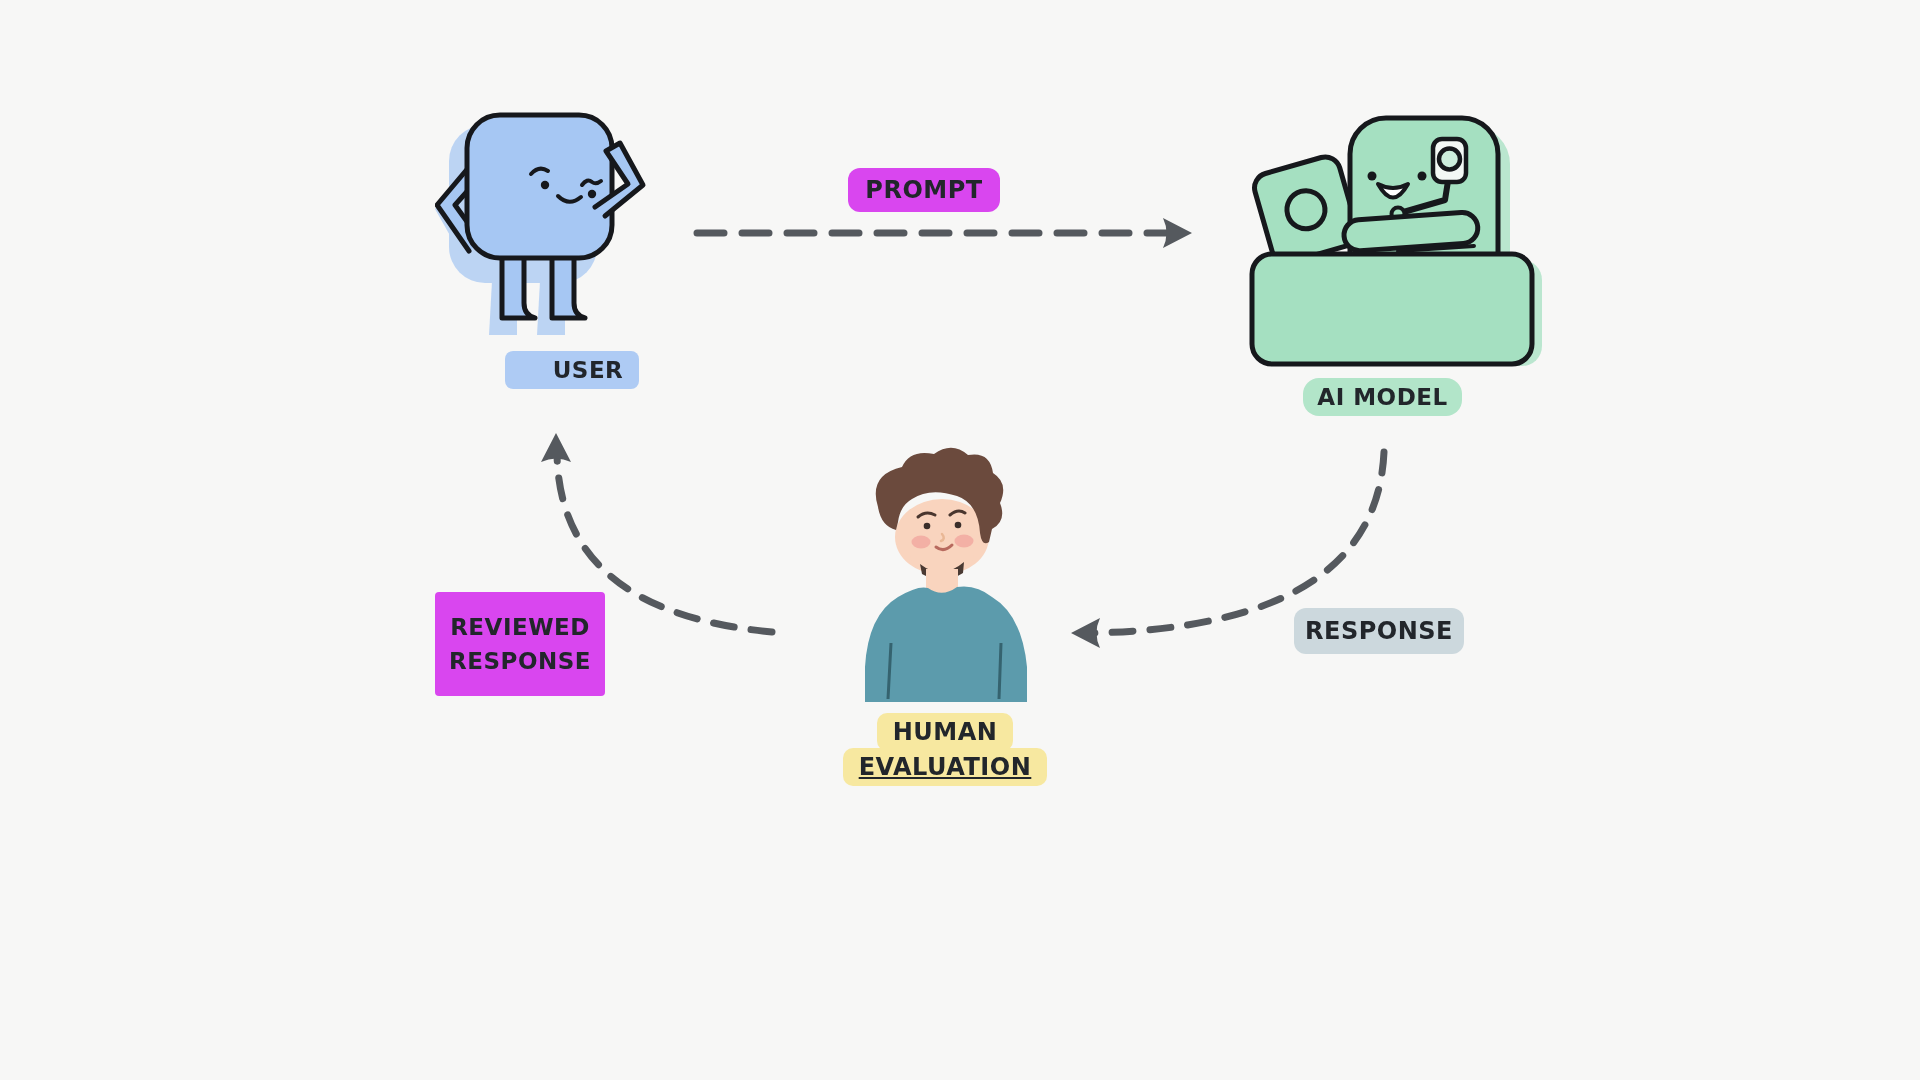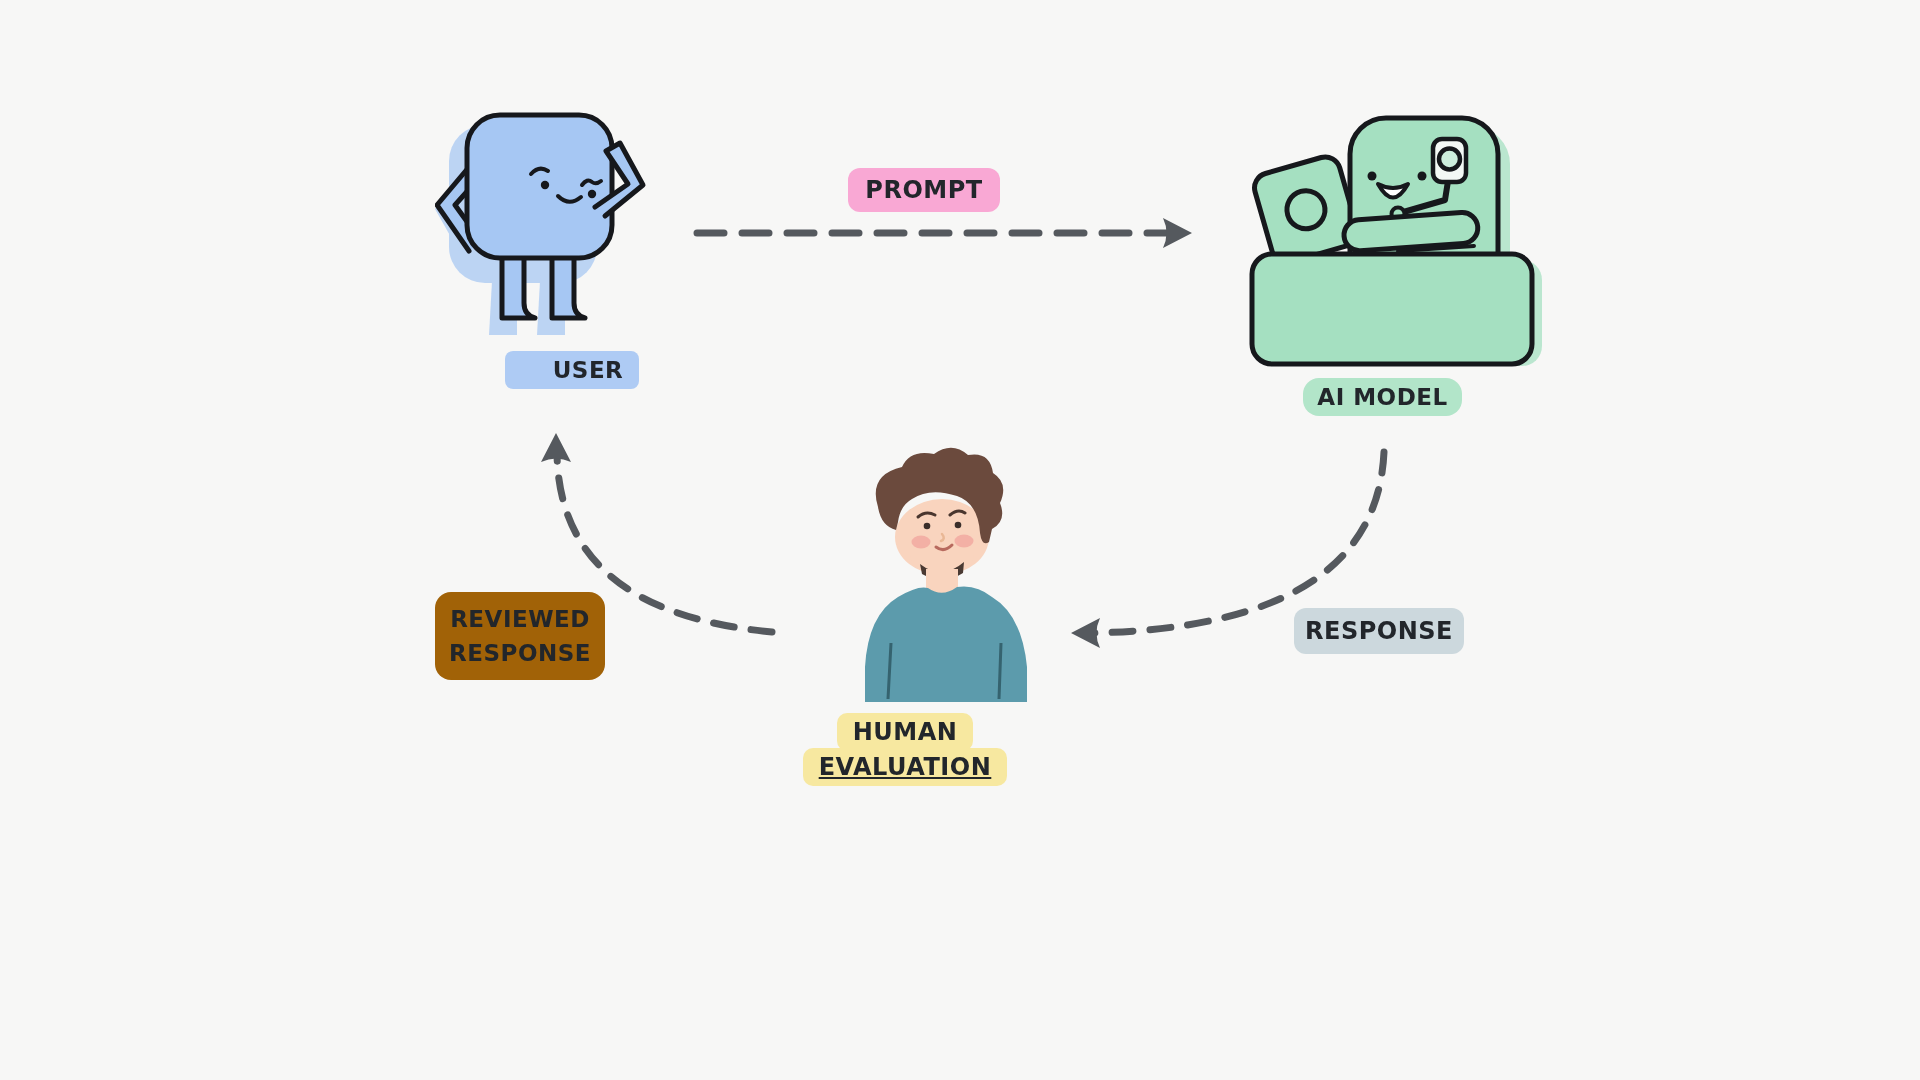--- a/index.html
+++ b/index.html
@@ -11,26 +11,26 @@
   .canvas{position:absolute;inset:0;}
   .figure{position:absolute;z-index:1;}
   .badge{
     position:absolute;z-index:3;
     display:flex;align-items:center;justify-content:center;
     font-weight:700;color:#22262b;letter-spacing:.5px;
     border-radius:10px;text-align:center;
   }
   .badge-user{left:505px;top:351px;width:102px;height:38px;background:#aecbf4;font-size:23px;border-radius:8px;padding-left:32px;}
   .badge-ai{left:1303px;top:378px;width:159px;height:38px;background:#b2e5c9;font-size:23px;border-radius:16px;}
-  .badge-prompt{left:848px;top:168px;width:152px;height:44px;background:#f9a8d4;font-size:24px;border-radius:12px;}
+  .badge-prompt{left:848px;top:168px;width:152px;height:44px;background:#d946ef;font-size:24px;border-radius:12px;}
   .badge-response{left:1294px;top:608px;width:170px;height:46px;background:#ccd8dd;font-size:24px;border-radius:12px;}
-  .badge-reviewed{left:435px;top:592px;width:170px;height:88px;background:#a16207;font-size:23px;line-height:34px;flex-direction:column;border-radius:16px;}
+  .badge-reviewed{left:435px;top:592px;width:170px;height:104px;background:#d946ef;font-size:23px;line-height:34px;flex-direction:column;border-radius:4px;}
   .badge-reviewed span{display:block;}
   .human-eval{
-    position:absolute;z-index:3;left:760px;top:713px;width:290px;
+    position:absolute;z-index:3;left:800px;top:713px;width:290px;
     display:flex;flex-direction:column;align-items:center;
   }
   .hl-line{
     background:#f7e8a0;color:#22262b;font-weight:700;font-size:24px;letter-spacing:.5px;
     border-radius:10px;padding:5px 16px;
   }
   .hl-line2{margin-top:-3px;text-decoration:underline;}
   .arrows{position:absolute;inset:0;z-index:4;pointer-events:none;}
 </style>
 </head>

